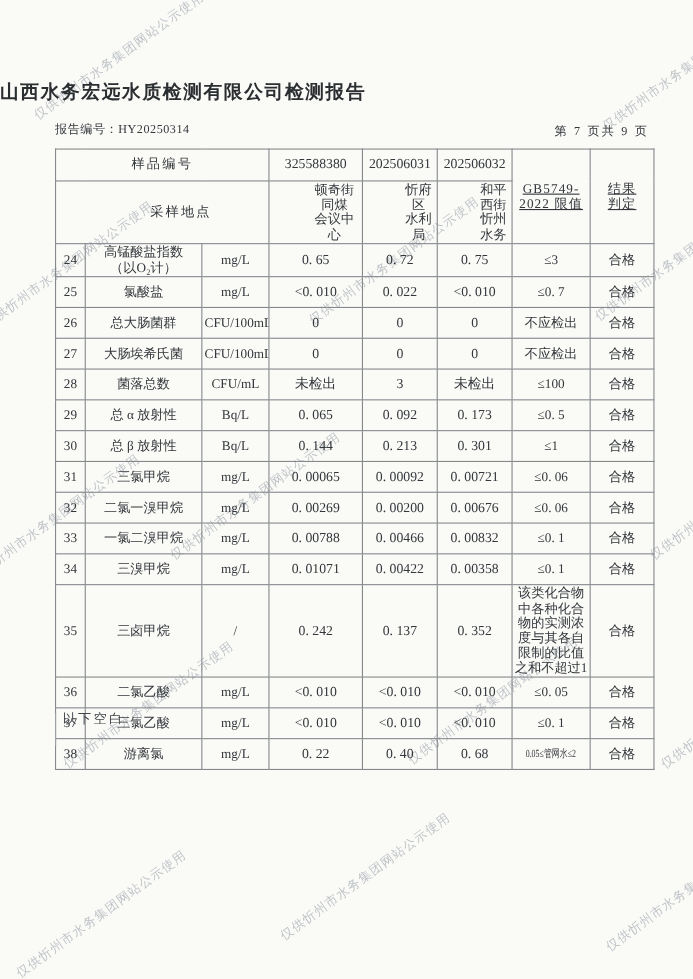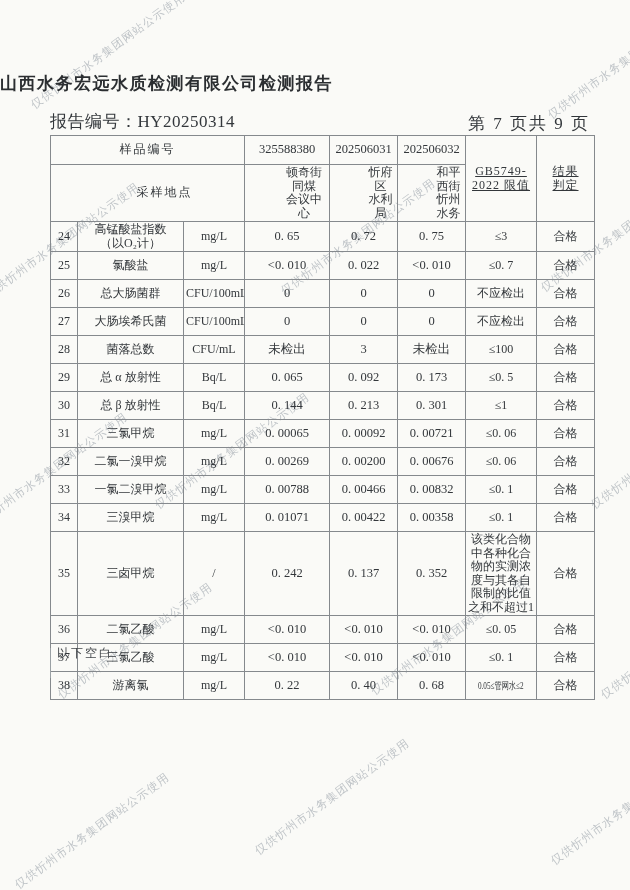--- a/index.html
+++ b/index.html
@@ -26,21 +26,21 @@
     pointer-events:none;
     font-family:"Liberation Sans","DejaVu Sans",sans-serif;
   }
 
   .title{
     position:absolute;top:72px;left:0;right:0;
     text-align:left;
     font-family:"Liberation Sans","DejaVu Sans",sans-serif;
     font-weight:bold;font-size:17px;letter-spacing:1.5px;color:#2b2e31;
   }
-  .info-line{position:absolute;top:110px;left:50px;right:36px;height:18px;font-size:17px;}
+  .info-line{position:absolute;top:110px;left:50px;right:36px;height:18px;font-size:11px;}
   .report-no{position:absolute;left:0;top:0;letter-spacing:.5px;}
   .page-ind{position:absolute;right:4px;top:2px;letter-spacing:2px;}
 
   table.report{
     position:absolute;left:50px;top:135px;
     width:544px;
     border-collapse:collapse;
     table-layout:fixed;
     font-size:12px;
   }

